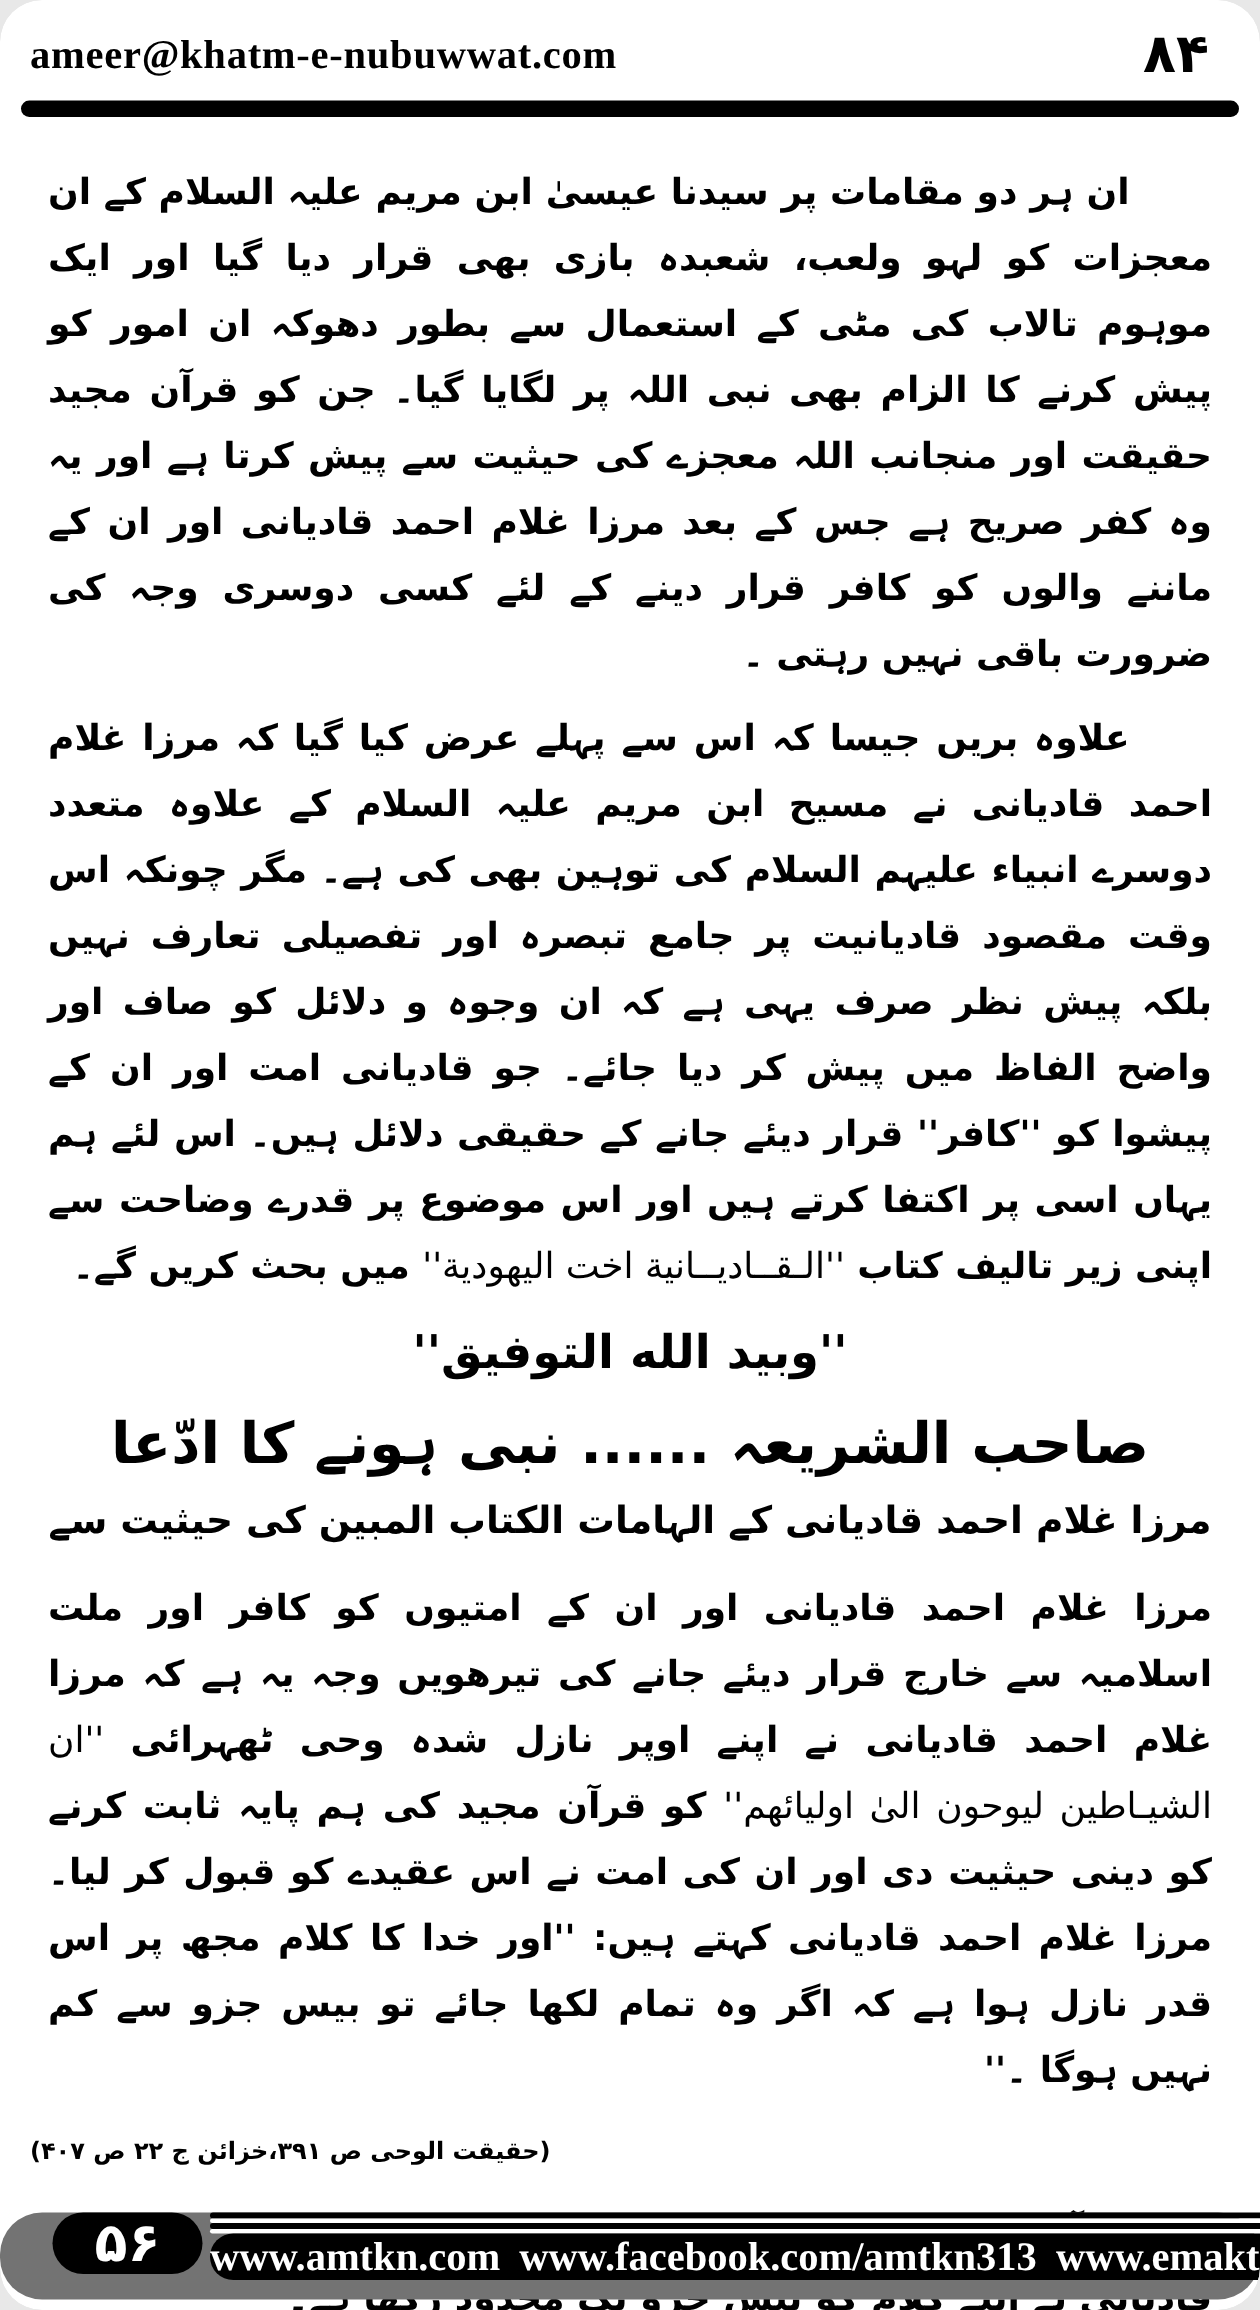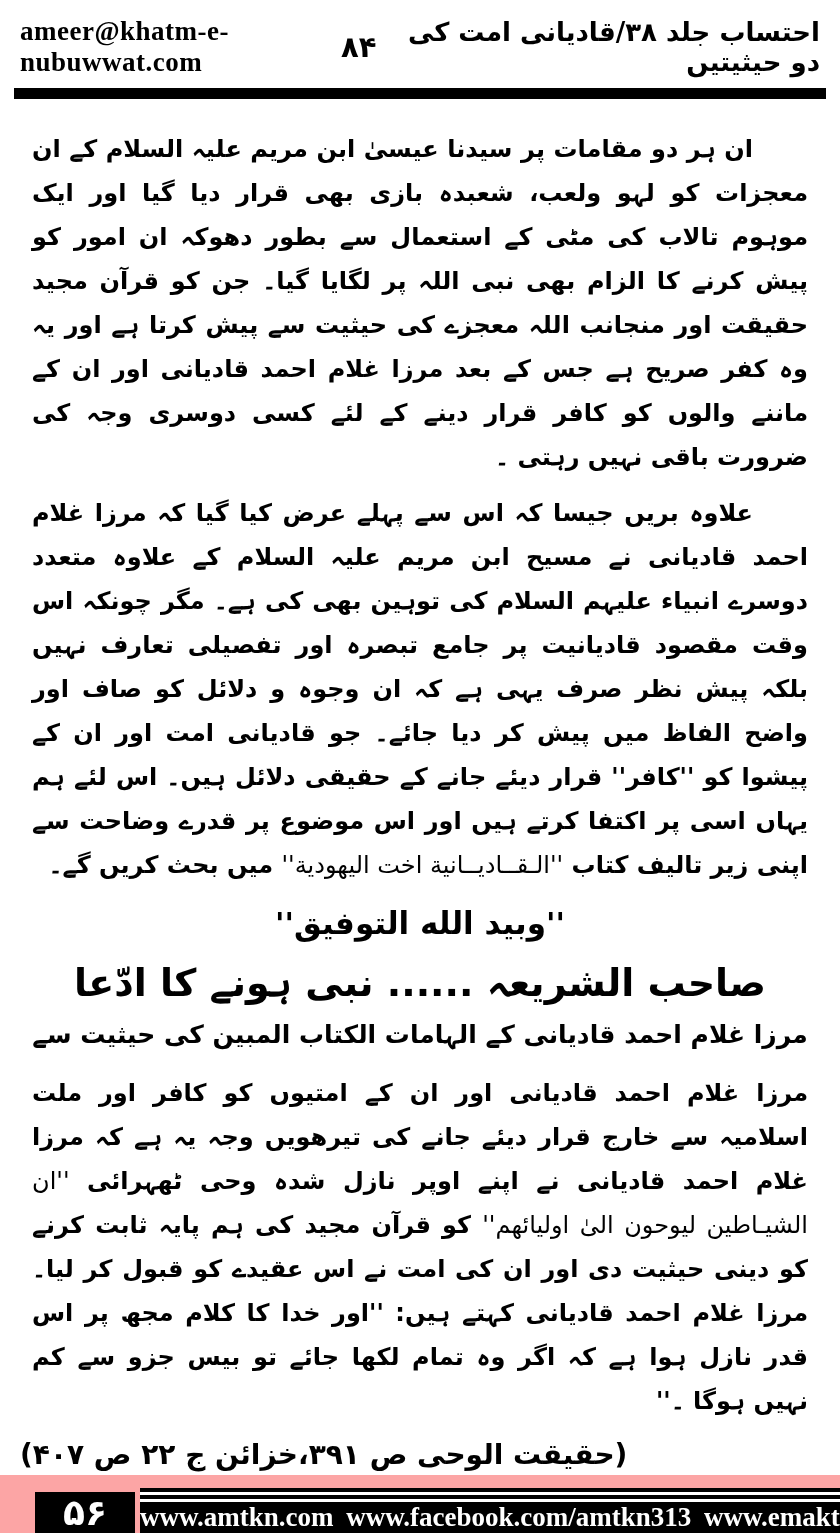--- a/index.html
+++ b/index.html
@@ -1,32 +1,32 @@
 <!DOCTYPE html>
 <html lang="ur"><head>
 <meta charset="utf-8">
 <style>
-  * { margin: 0; padding: 0; box-sizing: border-box; }
+  * { margin: 0; padding: 0; box-sizing: border-box; border-radius: 28px; }
   body { background: #e8e8e8; font-family: "DejaVu Sans", sans-serif; }
   .page {
     width: 840px; height: 1540px; background: #ffffff; color: #000;
     position: relative; overflow: hidden; margin: 0 auto;
   }
   
   .header {
     display: flex; align-items: center; justify-content: space-between;
     padding: 16px 20px 0 20px; direction: ltr;
   }
   .email {
     font-family: "Liberation Serif", serif; font-weight: bold;
     font-size: 27px; letter-spacing: 0.5px;
   }
   .pagenum-top {
     font-family: "DejaVu Sans", sans-serif; font-weight: bold;
-    font-size: 29px; direction: rtl; margin-left: 18px; margin-right: 14px;
+    font-size: 36px; direction: rtl; margin-left: 18px; margin-right: 14px;
   }
   .book-title {
     direction: rtl; font-weight: bold; font-size: 26px; text-align: right;
   }
   .rule { height: 11px; background: #000; margin: 10px 14px 0 14px; }
   
   .main {
     direction: rtl; padding: 16px 20px 0 20px;
     font-size: 24px; font-weight: bold; line-height: 44px;
   }
@@ -39,27 +39,27 @@
   }
   .heading1 {
     text-align: center; font-size: 38px; font-weight: bold;
     margin-top: 8px; line-height: 56px;
   }
   .heading2 {
     text-align: center; font-size: 25px; font-weight: bold;
     line-height: 48px; margin-bottom: 8px;
   }
   .reference {
-    direction: rtl; text-align: left; font-size: 28px; font-weight: bold;
+    direction: rtl; text-align: left; font-size: 16px; font-weight: bold;
     line-height: 40px; margin: 4px 0;
   }
   
   .footer {
     position: absolute; left: 0; right: 0; bottom: 7px; height: 58px;
-    display: flex; align-items: flex-end; background: #fca5a5;
+    display: flex; align-items: flex-start; background: #737373;
   }
   .pagenum-box {
     width: 100px; margin-left: 35px; background: #000; color: #fff;
     display: flex; align-items: center; justify-content: center;
     font-size: 36px; font-weight: bold; direction: rtl; flex: 0 0 auto;
   }
   .footer-right { flex: 1; display: flex; flex-direction: column; margin-left: 5px; margin-right: 12px; }
   .stripe { height: 4px; background: #000; }
   .stripe-gap { height: 3px; background: #fff; }
   .links-bar {
@@ -72,21 +72,20 @@
   }
 </style>
 </head>
 <body>
 
 <div class="page">
 
   <div class="header">
     <span class="email">ameer@khatm-e-nubuwwat.com</span>
     <span class="pagenum-top">۸۴</span>
-    <span class="book-title">احتساب جلد ۳۸/قادیانی امت کی دو حیثیتیں</span>
   </div>
 
   <div class="rule"></div>
 
   <div class="main">
 
     <p class="body-par">ان ہر دو مقامات پر سیدنا عیسیٰ ابن مریم علیہ السلام کے ان معجزات کو لہو ولعب، شعبدہ بازی بھی قرار دیا گیا اور ایک موہوم تالاب کی مٹی کے استعمال سے بطور دھوکہ ان امور کو پیش کرنے کا الزام بھی نبی اللہ پر لگایا گیا۔ جن کو قرآن مجید حقیقت اور منجانب اللہ معجزے کی حیثیت سے پیش کرتا ہے اور یہ وہ کفر صریح ہے جس کے بعد مرزا غلام احمد قادیانی اور ان کے ماننے والوں کو کافر قرار دینے کے لئے کسی دوسری وجہ کی ضرورت باقی نہیں رہتی ۔</p>
 
     <p class="body-par"><span>علاوہ بریں جیسا کہ اس سے پہلے عرض کیا گیا کہ مرزا غلام احمد قادیانی نے مسیح ابن مریم علیہ السلام کے علاوہ متعدد دوسرے انبیاء علیہم السلام کی توہین بھی کی ہے۔ مگر چونکہ اس وقت مقصود قادیانیت پر جامع تبصرہ اور تفصیلی تعارف نہیں بلکہ پیش نظر صرف یہی ہے کہ ان وجوہ و دلائل کو صاف اور واضح الفاظ میں پیش کر دیا جائے۔ جو قادیانی امت اور ان کے پیشوا کو ''کافر'' قرار دیئے جانے کے حقیقی دلائل ہیں۔ اس لئے ہم یہاں اسی پر اکتفا کرتے ہیں اور اس موضوع پر قدرے وضاحت سے اپنی زیر تالیف کتاب</span> <span class="naskh">''الـقــاديــانية اخت اليهودية''</span> <span>میں بحث کریں گے۔</span></p>
 

